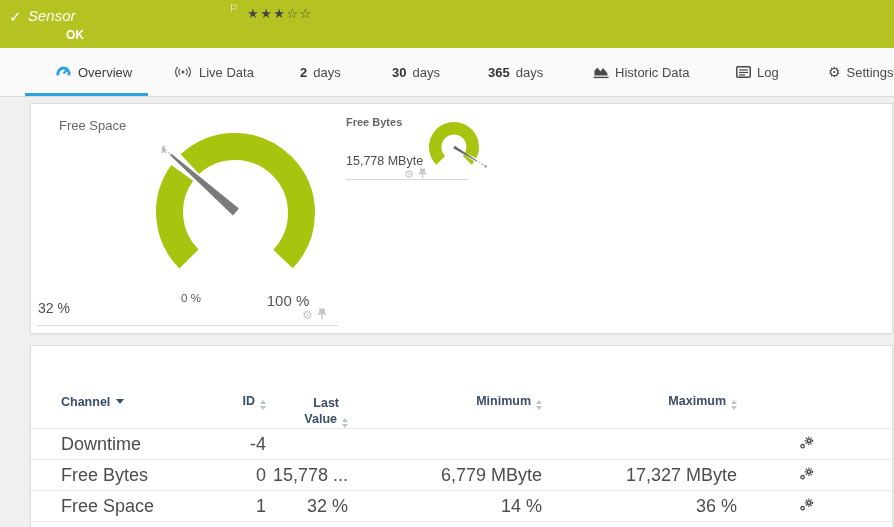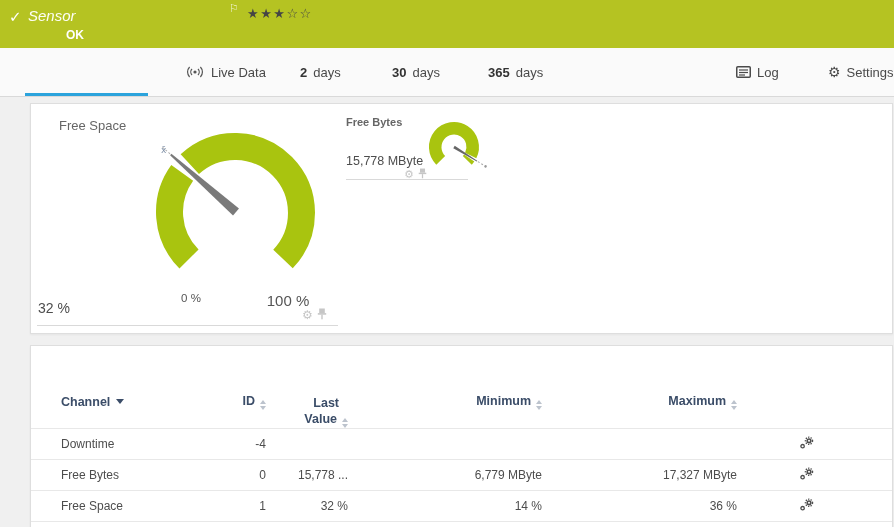--- a/index.html
+++ b/index.html
@@ -50,21 +50,21 @@
   .fs-border{position:absolute;left:6px;top:221px;width:301px;border-top:1px solid #d9d9d9;}
   .fb-title{position:absolute;left:315px;top:12px;font-size:11px;font-weight:700;color:#666;}
   .small-gauge{position:absolute;left:383px;top:13px;}
   .fb-value{position:absolute;left:315px;top:50px;font-size:12.5px;color:#4d4d4d;}
   .fb-border{position:absolute;left:315px;top:75px;width:122px;border-top:1px solid #d9d9d9;}
 
   
   #channels-table{border-collapse:collapse;table-layout:fixed;width:861px;margin-top:30px;}
   #channels-table th{height:52px;vertical-align:middle;font-size:12.5px;color:#3b4d68;
                      font-weight:700;padding:0;}
-  #channels-table td{height:30px;font-size:12px;color:#4d4d4d;border-top:1px solid #e8e8e8;padding:0;}
+  #channels-table td{height:30px;font-size:18px;color:#4d4d4d;border-top:1px solid #e8e8e8;padding:0;}
   #channels-table tbody tr:last-child td{border-bottom:1px solid #e8e8e8;}
   .al{text-align:left;padding-left:30px !important;}
   .ar{text-align:right;}
   .icon-cell{text-align:right;padding-right:7px !important;}
   .two-line{display:inline-block;text-align:center;line-height:1.25;margin-top:20px;}
   .sort{display:inline-flex;flex-direction:column;row-gap:2px;margin-left:5px;vertical-align:1px;}
   .sort .up{width:0;height:0;border-left:3.5px solid transparent;border-right:3.5px solid transparent;
             border-bottom:4px solid #bcc3cd;}
   .sort .down{width:0;height:0;border-left:3.5px solid transparent;border-right:3.5px solid transparent;
               border-top:4px solid #bcc3cd;}
@@ -78,22 +78,31 @@
 <div class="topbar">
   <span class="check-ic uni">✓</span>
   <span class="kind">Sensor</span>
   <span class="flag-ic uni">⚐</span>
   <span class="stars uni">★★★☆☆</span>
   <span class="status-ok">OK</span>
 </div>
 
 <div class="tabbar">
 
-
-  <div class="tab" style="left:185px;">
+  <div class="tab active" style="left:55px;">
+    <span>
+      <svg width="17" height="15" viewBox="0 0 17 15">
+        <path d="M3.2 10.4 A5.6 5.6 0 1 1 13.8 10.4" fill="none" stroke="#2ba3dc" stroke-width="2.8"></path>
+        <line x1="8.5" y1="8.5" x2="12.6" y2="4.2" stroke="#2ba3dc" stroke-width="2.2"></line>
+      </svg>
+    </span>
+    <span>Overview</span>
+  </div>
+
+  <div class="tab" style="left:173px;">
     <span>
       <svg width="20" height="14" viewBox="0 0 20 14">
         <circle cx="10" cy="7" r="1.6" fill="#555"></circle>
         <path d="M7 4 A4.3 4.3 0 0 0 7 10" fill="none" stroke="#555" stroke-width="1.2"></path>
         <path d="M4.6 2 A7.2 7.2 0 0 0 4.6 12" fill="none" stroke="#555" stroke-width="1.2"></path>
         <path d="M13 4 A4.3 4.3 0 0 1 13 10" fill="none" stroke="#555" stroke-width="1.2"></path>
         <path d="M15.4 2 A7.2 7.2 0 0 1 15.4 12" fill="none" stroke="#555" stroke-width="1.2"></path>
       </svg>
     </span>
     <span>Live Data</span>
@@ -107,20 +116,29 @@
   <div class="tab" style="left:392px;">
     <span class="num">30</span>
     <span>days</span>
   </div>
 
   <div class="tab" style="left:488px;">
     <span class="num">365</span>
     <span>days</span>
   </div>
 
+  <div class="tab" style="left:593px;">
+    <span>
+      <svg width="16" height="14" viewBox="0 0 16 14">
+        <path d="M1.5 10.5 L1.5 5.5 L4.5 2.5 L7.5 6.5 L10 3 L14.5 8.5 L14.5 10.5 Z" fill="#4a4a4a"></path>
+        <line x1="0.5" y1="12.4" x2="15.5" y2="12.4" stroke="#4a4a4a" stroke-width="1.4"></line>
+      </svg>
+    </span>
+    <span>Historic Data</span>
+  </div>
 
   <div class="tab" style="left:736px;">
     <span>
       <svg width="15" height="12" viewBox="0 0 15 12">
         <rect x="0.75" y="0.75" width="13.5" height="10.5" rx="1" fill="none" stroke="#4a4a4a" stroke-width="1.5"></rect>
         <line x1="3" y1="4" x2="12" y2="4" stroke="#4a4a4a" stroke-width="1.2"></line>
         <line x1="3" y1="6.5" x2="12" y2="6.5" stroke="#4a4a4a" stroke-width="1.2"></line>
         <line x1="3" y1="9" x2="9" y2="9" stroke="#4a4a4a" stroke-width="1.2"></line>
       </svg>
     </span>

